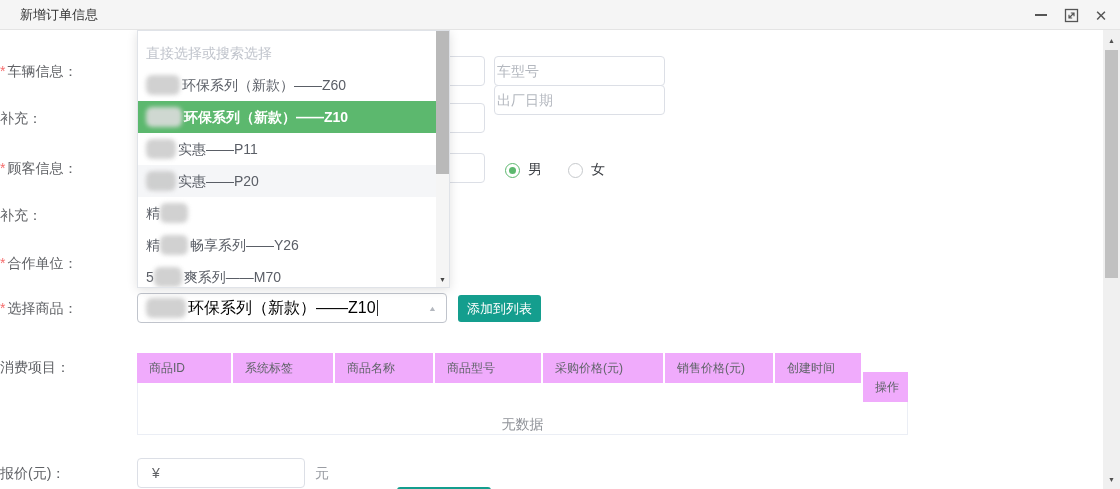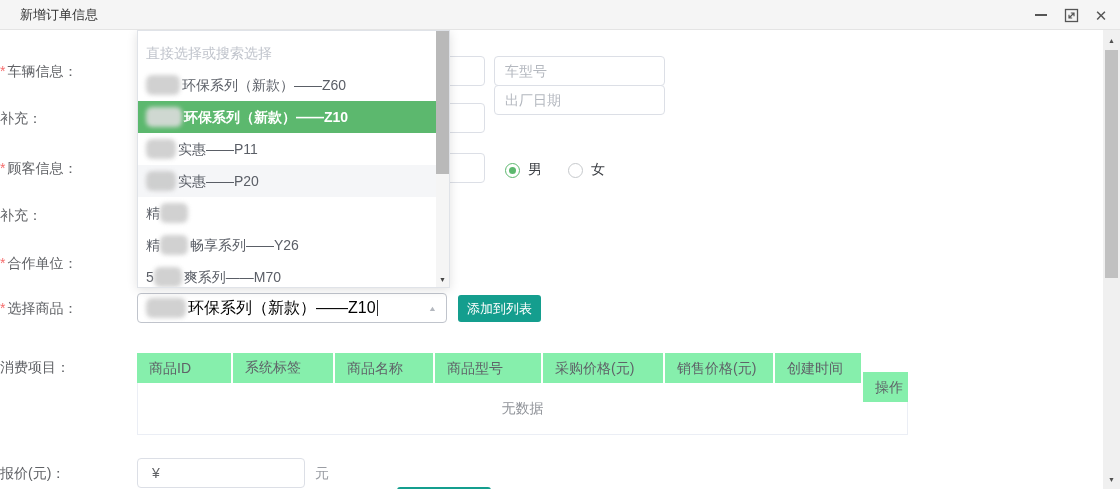--- a/index.html
+++ b/index.html
@@ -25,21 +25,21 @@
   .page-scrollbar .arrow.down { bottom:2px; }
   .page-scrollbar .thumb { position:absolute; left:2px; top:20px; width:13px; height:228px; background:#c1c1c1; }
 
   
   .f-label { position:absolute; left:0; width:130px; height:30px; line-height:30px;
     font-size:14px; color:#606266; }
   .req { color:#f56c6c; margin-right:2px; font-size:14px; }
 
   
   .ipt { position:absolute; height:30px; border:1px solid #dcdfe6; border-radius:4px;
-    background:#fff; font-size:14px; color:#606266; padding:0 10px;
+    background:#fff; font-size:14px; color:#606266; padding:0 2px;
     font-family:"Liberation Sans","DejaVu Sans",sans-serif; outline:none; }
   .ipt::placeholder { color:#b4b8bf; opacity:1; }
 
   
   .radio-row { position:absolute; display:flex; align-items:center; gap:26px; }
   .radio { display:flex; align-items:center; gap:8px; cursor:pointer; }
   .radio .circle { width:15px; height:15px; border-radius:50%; border:1px solid #c6c9cc; background:#fff;
     display:flex; align-items:center; justify-content:center; }
   .radio.checked .circle { border-color:#5cb86e; }
   .radio.checked .dot { width:7px; height:7px; border-radius:50%; background:#5cb86e; }
@@ -69,25 +69,25 @@
     filter:blur(2px); opacity:.75; margin-right:2px; flex:none; }
   .dd-item.selected .blob { background:#dcdcdc; opacity:.9; }
   .dd-scroll { position:absolute; right:0; top:0; width:13px; height:256px; background:#f5f5f5; }
   .dd-scroll .thumb { position:absolute; left:0; top:0; width:13px; height:143px; background:#b9b9b9; }
   .dd-scroll .arrow-down { position:absolute; left:0; bottom:4px; width:13px; text-align:center;
     font-size:7px; color:#444; }
 
   
   .table { position:absolute; left:137px; top:353px; width:771px; }
   .thead { display:flex; height:30px; }
-  .th { background:#86efac; border-right:2px solid #fff; height:30px; line-height:30px;
-    padding-left:12px; font-size:14px; color:#5f6368; flex:none; }
+  .th { background:#f0abfc; border-right:2px solid #fff; height:30px; line-height:30px;
+    padding-left:12px; font-size:12px; color:#5f6368; flex:none; }
   .th:last-child { border-right:none;margin-top:19px; }
   .tbody { height:52px; border:1px solid #ebeef5; border-top:none; background:#fff;
-    display:flex; align-items:center; justify-content:center; }
+    display:flex; align-items:flex-end; justify-content:center; }
   .empty-text { font-size:14px; color:#909399; }
 
   
   .currency { position:absolute; left:152px; top:458px; height:30px; line-height:30px; font-size:14px; color:#606266; }
   .unit { position:absolute; left:315px; top:458px; height:30px; line-height:30px; font-size:14px; color:#9a9da3; }
 
   
   .footer-sliver { position:absolute; left:397px; top:487px; width:94px; height:4px; background:#149e8e; border-radius:3px 3px 0 0; }
 
   .val-text { white-space:nowrap; overflow:hidden; }

